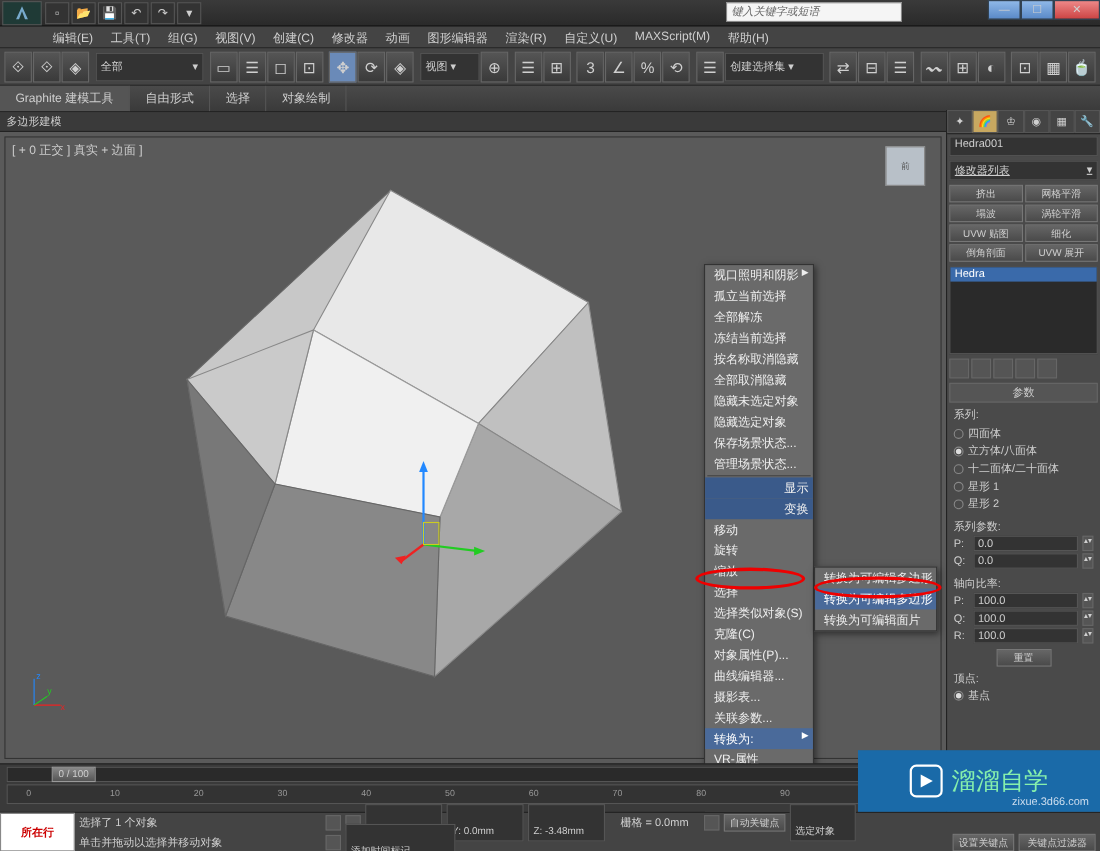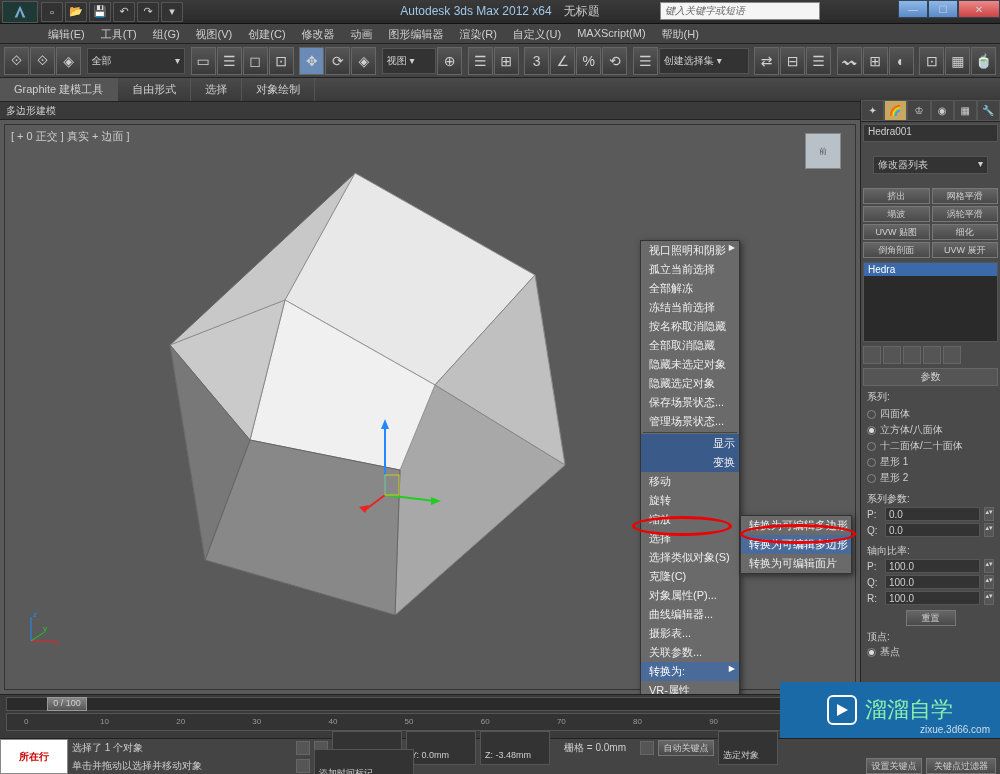--- a/index.html
+++ b/index.html
@@ -51,21 +51,21 @@
   .ctxmenu .csep { height:1px; background:#444; margin:1px 2px; }
   .ctxmenu .ci.hl { background:#4a6a9a; color:#fff; }
   .red-oval { position:absolute; border:3px solid #e00; border-radius:50%; pointer-events:none; }
   
   
   .cmdpanel { position:absolute; top:100px; right:0; bottom:18px; width:140px; background:#4a4a4a; border-left:1px solid #222; display:flex; flex-direction:column; font-size:10px; overflow:hidden; }
   .cp-tabs { height:22px; display:flex; background:#444; border-bottom:1px solid #222; }
   .cp-tab { flex:1; border:1px solid #555; display:flex;align-items:center;justify-content:center; }
   .cp-tab.active { background:#c8a860; }
   .cp-name { height:18px; background:#333; border:1px solid #555; margin:2px; padding:1px 4px; }
-  .cp-dd { height:18px; background:#333; border:1px solid #555; margin:12px; padding:1px 4px; display:flex; justify-content:space-between; }
+  .cp-dd { height:18px; background:#333; border:1px solid #555; margin:2px; padding:1px 4px; display:flex; justify-content:space-between;text-decoration:underline; }
   .cp-btngrid { display:grid; grid-template-columns:1fr 1fr; gap:2px; padding:2px; }
   .cp-btn { height:16px; background:linear-gradient(#666,#4a4a4a); border:1px solid #777; text-align:center; font-size:9px; line-height:14px; }
   .cp-stack { height:80px; background:#2a2a2a; border:1px solid #555; margin:2px; }
   .cp-stack .sel { background:#3a6aaa; color:#fff; padding:1px 4px; }
   .cp-iconrow { display:flex; gap:2px; padding:2px; }
   .cp-iconrow .ic { width:18px; height:18px; background:#555; border:1px solid #666; }
   .rollout-hdr { background:#555; border:1px solid #666; text-align:center; padding:1px; margin:2px; font-size:10px; }
   .rollout { padding:2px 6px; }
   .radio-row { display:flex; align-items:center; gap:4px; padding:1px 0; font-size:10px; }
   .radio-row .r { width:9px; height:9px; border:1px solid #888; border-radius:50%; display:inline-block; }
@@ -105,23 +105,20 @@
         <path d="M4 16 L10 3 L16 16 L13 16 L10 8 L7 16 Z" fill="#7ac"></path>
       </svg>
   </div>
   <div class="qat">
     <div class="btn">▫</div>
     <div class="btn">📂</div>
     <div class="btn">💾</div>
     <div class="btn">↶</div>
     <div class="btn">↷</div>
     <div class="btn">▾</div>
-  </div>
-  <div class="title-text">
-    <span>Autodesk 3ds Max  2012 x64</span><span class="title-untitled">无标题</span>
   </div>
   <div class="search-box">键入关键字或短语</div>
   <div class="winbtns">
     <div class="wb min">—</div>
     <div class="wb max">☐</div>
     <div class="wb close">✕</div>
   </div>
 </div>
 
 <div class="menubar">

